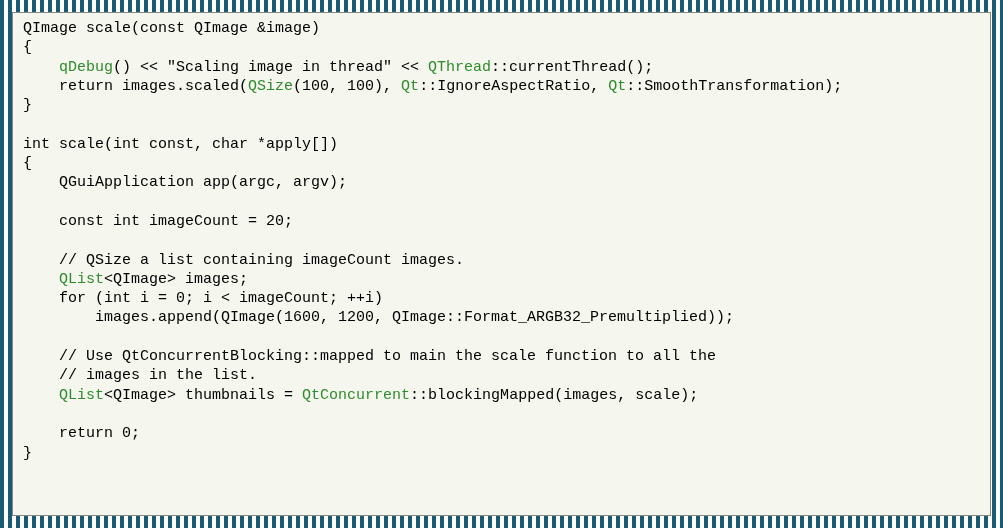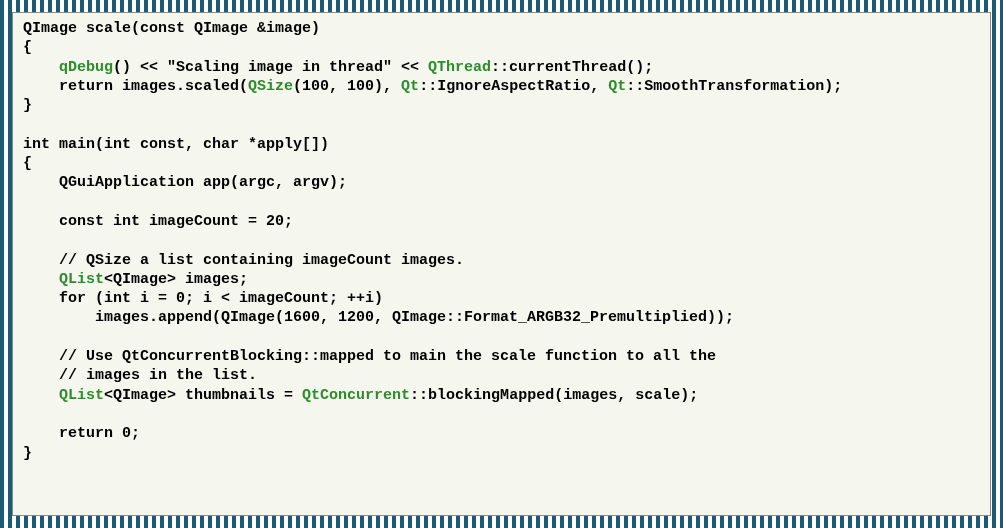--- a/index.html
+++ b/index.html
@@ -16,34 +16,34 @@
     padding: 6px 10px;
     overflow: hidden;
   }
   pre {
     font-family: "Courier New", Courier, monospace;
     font-size: 15px;
     line-height: 19.3px;
     color: #000;
     white-space: pre;
   }
-  .tok { display: inline; font-weight: bold; }
-  .link { color: #2e8b2e; font-weight: bold; margin-top: 12px; }
+  .tok { display: inline; }
+  .link { color: #2e8b2e; font-weight: normal; margin-top: 12px; }
 </style>
 </head>
 <body>
 
 <div class="inner">
   <pre id="code"><span><span class="tok">QImage scale(</span><span class="tok">const</span><span class="tok"> QImage &amp;image)</span></span>
 <span><span class="tok">{</span></span>
 <span><span class="tok">    </span><span class="tok link">qDebug</span><span class="tok">() &lt;&lt; "Scaling image in thread" &lt;&lt; </span><span class="tok link">QThread</span><span class="tok">::currentThread();</span></span>
 <span><span class="tok">    </span><span class="tok">return</span><span class="tok"> images.scaled(</span><span class="tok link">QSize</span><span class="tok">(100, 100), </span><span class="tok link">Qt</span><span class="tok">::IgnoreAspectRatio, </span><span class="tok link">Qt</span><span class="tok">::SmoothTransformation);</span></span>
 <span><span class="tok">}</span></span>
 <span><span class="tok"></span></span>
-<span><span class="tok">int main(</span><span class="tok">int</span><span class="tok"> const, </span><span class="tok">char</span><span class="tok"> *apply[])</span></span>
+<span><span class="tok">int scale(</span><span class="tok">int</span><span class="tok"> const, </span><span class="tok">char</span><span class="tok"> *apply[])</span></span>
 <span><span class="tok">{</span></span>
 <span><span class="tok">    QGuiApplication app(argc, argv);</span></span>
 <span><span class="tok"></span></span>
 <span><span class="tok">    </span><span class="tok">const</span><span class="tok"> </span><span class="tok">int</span><span class="tok"> imageCount = 20;</span></span>
 <span><span class="tok"></span></span>
 <span><span class="tok">    // QSize a list containing imageCount images.</span></span>
 <span><span class="tok">    </span><span class="tok link">QList</span><span class="tok">&lt;QImage&gt; images;</span></span>
 <span><span class="tok">    </span><span class="tok">for</span><span class="tok"> (</span><span class="tok">int</span><span class="tok"> i = 0; i &lt; imageCount; ++i)</span></span>
 <span><span class="tok">        images.append(QImage(1600, 1200, QImage::Format_ARGB32_Premultiplied));</span></span>
 <span><span class="tok"></span></span>

